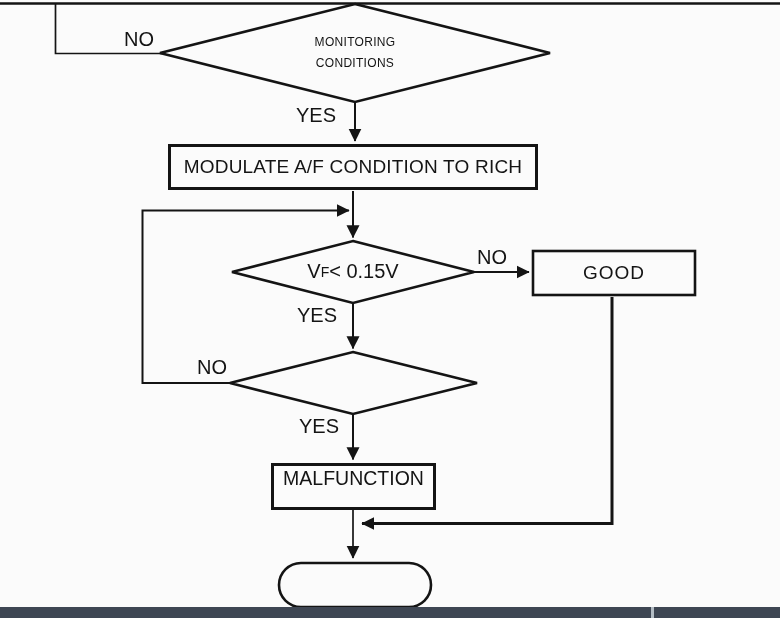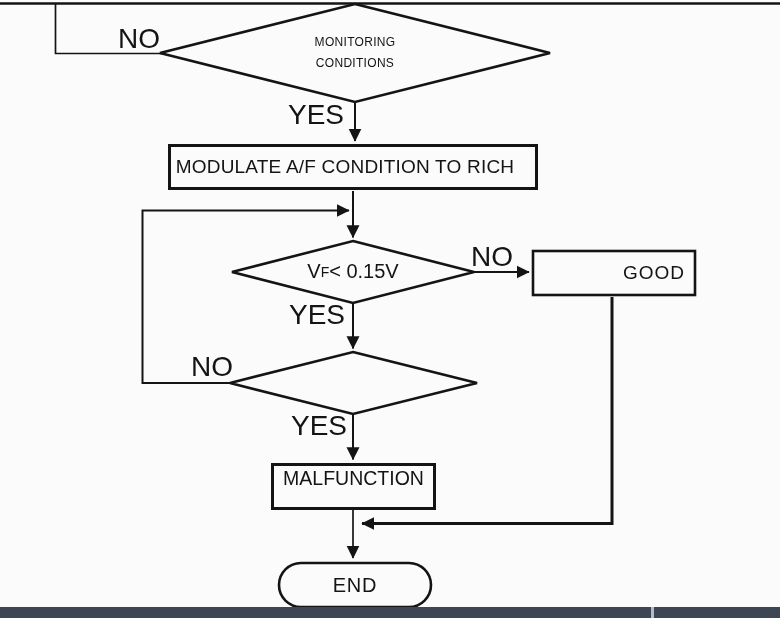--- a/index.html
+++ b/index.html
@@ -30,26 +30,26 @@
   }
   .lbl {
     position: absolute;
     display: flex;
     align-items: center;
     justify-content: center;
     text-align: center;
     white-space: nowrap;
     color: var(--ink, #121212);
   }
-  .edge-lbl   { font-size: 28px; }
+  .edge-lbl   { font-size: 20px; }
   .node-lbl-monitoring { font-size: 12px; line-height: 21px; white-space: pre-line; letter-spacing: 0.3px; }
   .node-lbl-modulate   { font-size: 19px; letter-spacing: 0.2px; }
   .node-lbl-vf         { font-size: 20px; }
   .node-lbl-vf .sub    { font-size: 14px; }
-  .node-lbl-good       { font-size: 19px; letter-spacing: 1px; padding-left: 40px; }
+  .node-lbl-good       { font-size: 19px; letter-spacing: 1px; }
   .node-lbl-secs       { font-size: 17px; }
   .node-lbl-malf       { font-size: 19.5px; }
   .node-lbl-end        { font-size: 20px; letter-spacing: 0.8px; }
   .footer-bar {
     position: absolute;
     left: 0;
     top: 607px;
     width: 780px;
     height: 11px;
     background: var(--footer_bar, #3e4653);
@@ -102,34 +102,33 @@
     <rect class="shape" x="169.5" y="145.5" width="367" height="43" stroke-width="3"></rect>
     <rect class="shape" x="533" y="251" width="162" height="44" stroke-width="2.6"></rect>
     <rect class="shape" x="272.5" y="464.5" width="162" height="44" stroke-width="3"></rect>
 
     <rect class="shape" x="279" y="563" width="152" height="44" rx="22" stroke-width="2.6"></rect>
   </svg>
 
   <div class="lbl node-lbl-monitoring" style="left:255px; top:30px; width:200px; height:46px;">MONITORING
 CONDITIONS</div>
 
-  <div class="lbl node-lbl-modulate" style="left:160px; top:144px; width:370px; height:46px;">MODULATE A/F CONDITION TO RICH</div>
+  <div class="lbl node-lbl-modulate" style="left:168px; top:144px; width:370px; height:46px;">MODULATE A/F CONDITION TO RICH</div>
 
   <div class="lbl node-lbl-vf" style="left:253px; top:248px; width:200px; height:47px;">
       <span>V</span>
       <span class="sub">F</span>
       <span> &lt; 0.15V</span>
     </div>
 
   <div class="lbl node-lbl-good" style="left:532px; top:250px; width:164px; height:46px;">GOOD</div>
 
 
   <div class="lbl node-lbl-malf" style="left:271px; top:463px; width:165px; height:30px;">MALFUNCTION</div>
 
-  <div class="lbl node-lbl-end" style="left:278px; top:562px; width:154px; height:46px;">END</div>
 
   <div class="lbl edge-lbl" style="left:107px; top:27px; width:64px; height:24px;">NO</div>
 
   <div class="lbl edge-lbl" style="left:284px; top:103px; width:64px; height:24px;">YES</div>
 
   <div class="lbl edge-lbl" style="left:460px; top:245px; width:64px; height:24px;">NO</div>
 
   <div class="lbl edge-lbl" style="left:285px; top:303px; width:64px; height:24px;">YES</div>
 
   <div class="lbl edge-lbl" style="left:180px; top:355px; width:64px; height:24px;">NO</div>

